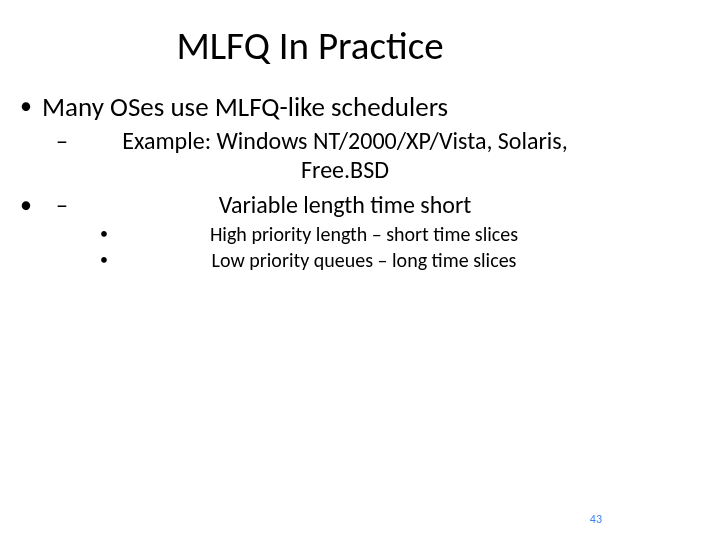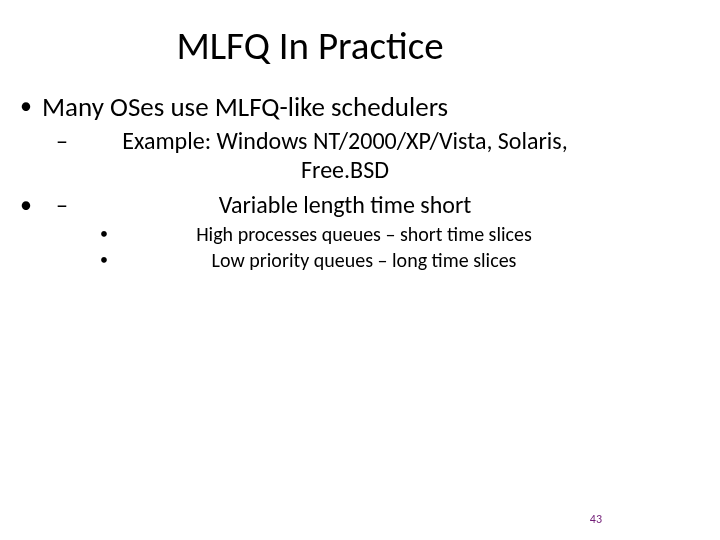--- a/index.html
+++ b/index.html
@@ -77,21 +77,21 @@
     top: 0;
     font-size: 16px;
     line-height: 24px;
   }
 
   .pagenum {
     position: absolute;
     right: 18px;
     bottom: 14px;
     font-size: 12px;
-    color: #701a75;
+    color: #3b82f6;
   }
 </style>
 </head>
 <body>
 
 <div class="slide">
 
   <div class="title">MLFQ In Practice</div>
 
   <div class="content">
@@ -103,21 +103,21 @@
             <span>Example: Windows NT/2000/XP/Vista, Solaris, Free.BSD</span>
           </li>
         </ul>
       </li>
       <li>
         <ul class="lvl2">
           <li>
             <span>Variable length time short</span>
             <ul class="lvl3">
               <li>
-                <span>High processes queues – short time slices</span>
+                <span>High priority length – short time slices</span>
               </li>
               <li>
                 <span>Low priority queues – long time slices</span>
               </li>
             </ul>
           </li>
         </ul>
       </li>
     </ul>
   </div>

